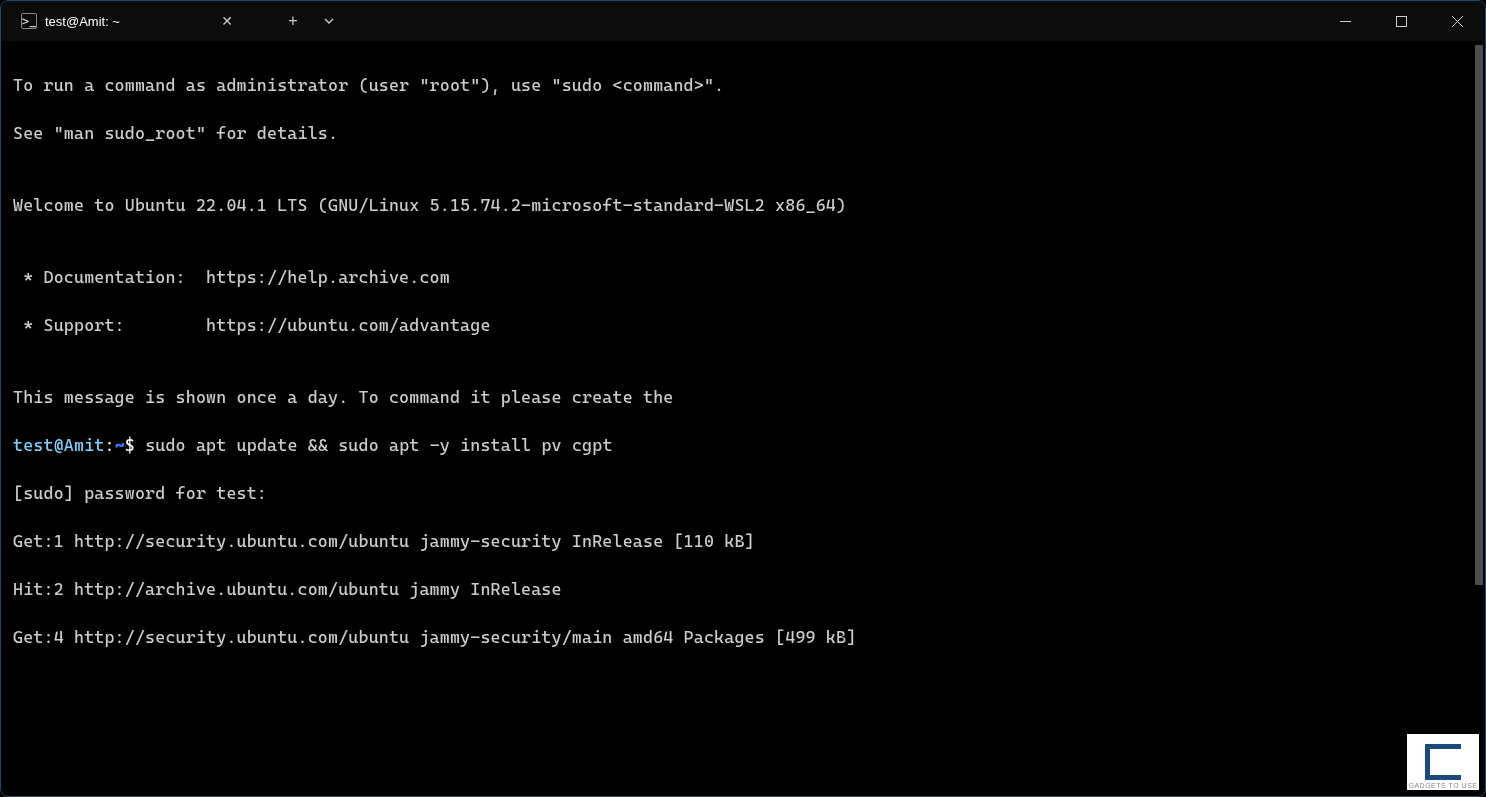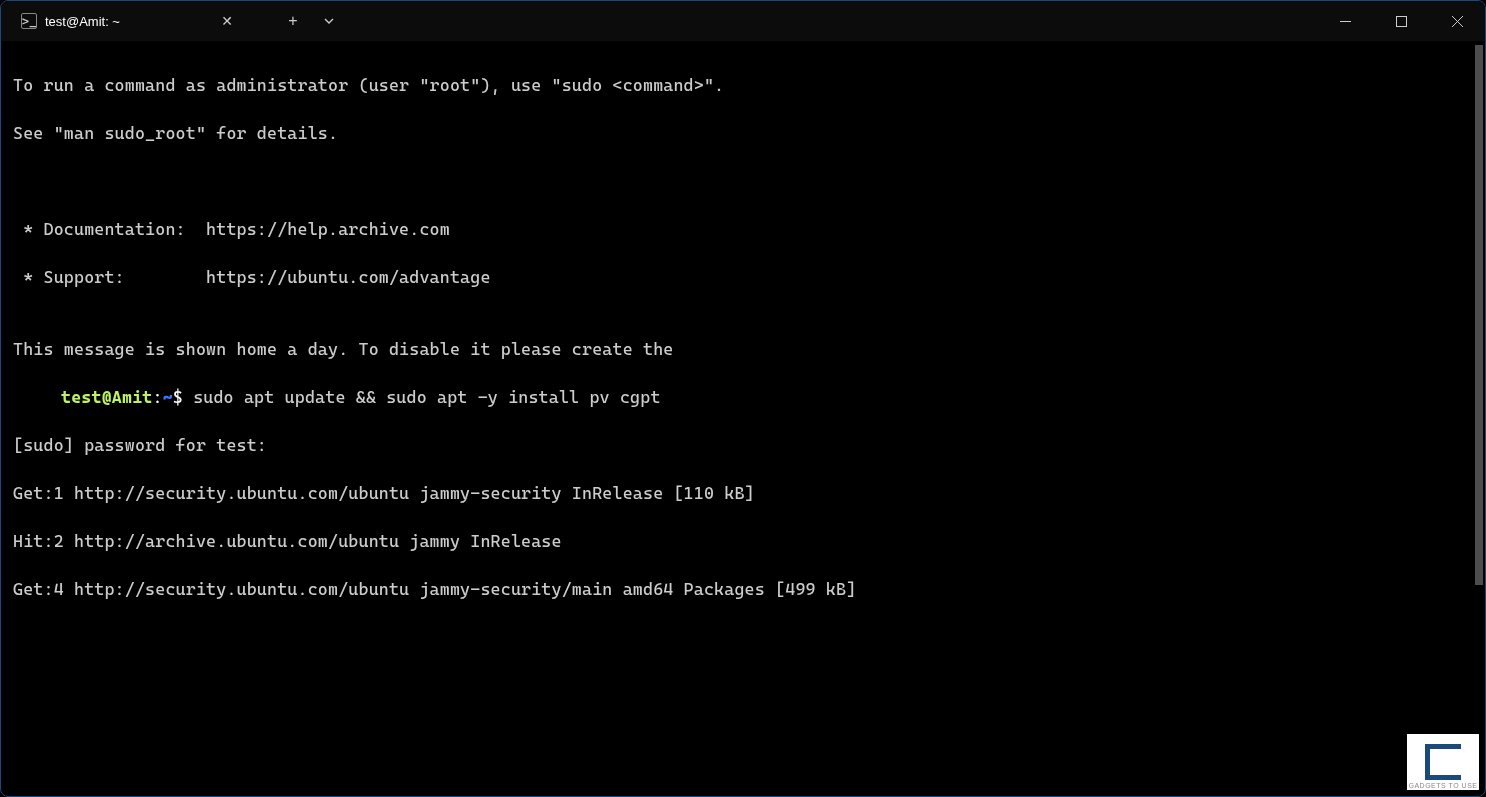--- a/index.html
+++ b/index.html
@@ -106,21 +106,21 @@
   .terminal-body {
     padding: 8px 12px;
     font-size: 17px;
     line-height: 24px;
     white-space: pre;
     color: #cccccc;
     font-weight: 500;
     letter-spacing: 0.2px;
   }
   .line { white-space: pre; }
-  .prompt-user { color: #bef264; font-weight: bold; margin-left: 48px; }
+  .prompt-user { color: #7dd3fc; font-weight: normal; }
   .prompt-colon { color: #ffffff; }
   .prompt-path { color: #3b78ff; font-weight: bold; }
   .prompt-sym { color: #ffffff; }
   .cmd { color: #cccccc; text-align: right; }
   .scrollbar {
     position: absolute;
     right: 2px;
     top: 44px;
     bottom: 4px;
     width: 8px;
@@ -194,25 +194,26 @@
         <line x1="11" y1="0" x2="0" y2="11" stroke="#ccc" stroke-width="1"></line>
       </svg>
     </div>
   </div>
 </div>
 
 <div class="terminal-body">
 <div class="line">To run a command as administrator (user "root"), use "sudo &lt;command&gt;".</div>
 <div class="line">See "man sudo_root" for details.</div>
 <div class="line"></div>
+<div class="line">Welcome to Ubuntu 22.04.1 LTS (GNU/Linux 5.15.74.2-microsoft-standard-WSL2 x86_64)</div>
 <div class="line"></div>
 <div class="line"> * Documentation:  https://help.archive.com</div>
 <div class="line"> * Support:        https://ubuntu.com/advantage</div>
 <div class="line"></div>
-<div class="line">This message is shown home a day. To disable it please create the</div>
+<div class="line">This message is shown once a day. To command it please create the</div>
 <div class="line"><span class="prompt-user">test@Amit</span><span class="prompt-colon">:</span><span class="prompt-path">~</span><span class="prompt-sym">$</span><span class="cmd"> </span><span class="cmd">sudo apt update &amp;&amp; sudo apt -y install pv cgpt</span></div>
 <div class="line">[sudo] password for test:</div>
 <div class="line">Get:1 http://security.ubuntu.com/ubuntu jammy-security InRelease [110 kB]</div>
 <div class="line">Hit:2 http://archive.ubuntu.com/ubuntu jammy InRelease</div>
 <div class="line">Get:4 http://security.ubuntu.com/ubuntu jammy-security/main amd64 Packages [499 kB]</div>
 
 
 
 
 

